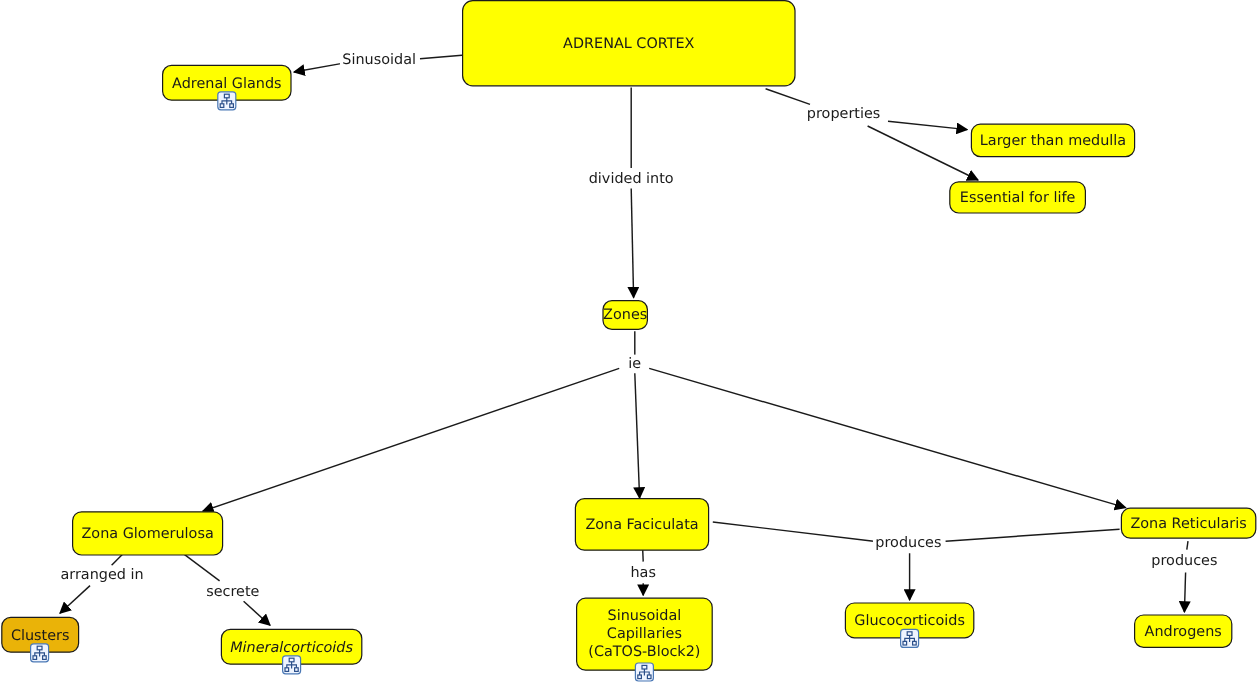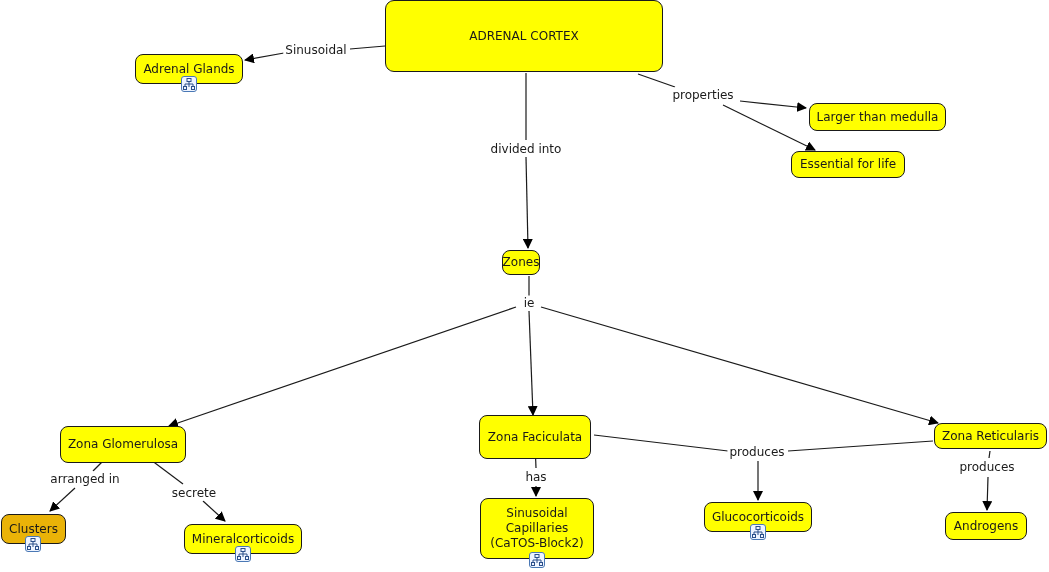--- a/index.html
+++ b/index.html
@@ -118,21 +118,21 @@
   <svg width="14" height="14" viewBox="0 0 14 14">
       <g fill="none" stroke="#2b4f8a" stroke-width="1">
         <rect x="5" y="1.5" width="4" height="3"></rect>
         <rect x="1.5" y="9.5" width="3" height="3"></rect>
         <rect x="9.5" y="9.5" width="3" height="3"></rect>
         <path d="M7 4.5 V7 M3 9.5 V7 H11 V9.5 M7 7 V10"></path>
       </g>
     </svg>
 </div>
 
-<div class="node" style="left: 184px; top: 524px; width: 118px; height: 30px; background: rgb(255, 255, 0);">
+<div class="node" style="left: 184px; top: 524px; width: 118px; height: 30px; background: rgb(255, 255, 0); font-style: italic;">
   <span>Mineralcorticoids</span>
 </div>
 <div class="cmap" style="left:235px;top:546px">
   <svg width="14" height="14" viewBox="0 0 14 14">
       <g fill="none" stroke="#2b4f8a" stroke-width="1">
         <rect x="5" y="1.5" width="4" height="3"></rect>
         <rect x="1.5" y="9.5" width="3" height="3"></rect>
         <rect x="9.5" y="9.5" width="3" height="3"></rect>
         <path d="M7 4.5 V7 M3 9.5 V7 H11 V9.5 M7 7 V10"></path>
       </g>

